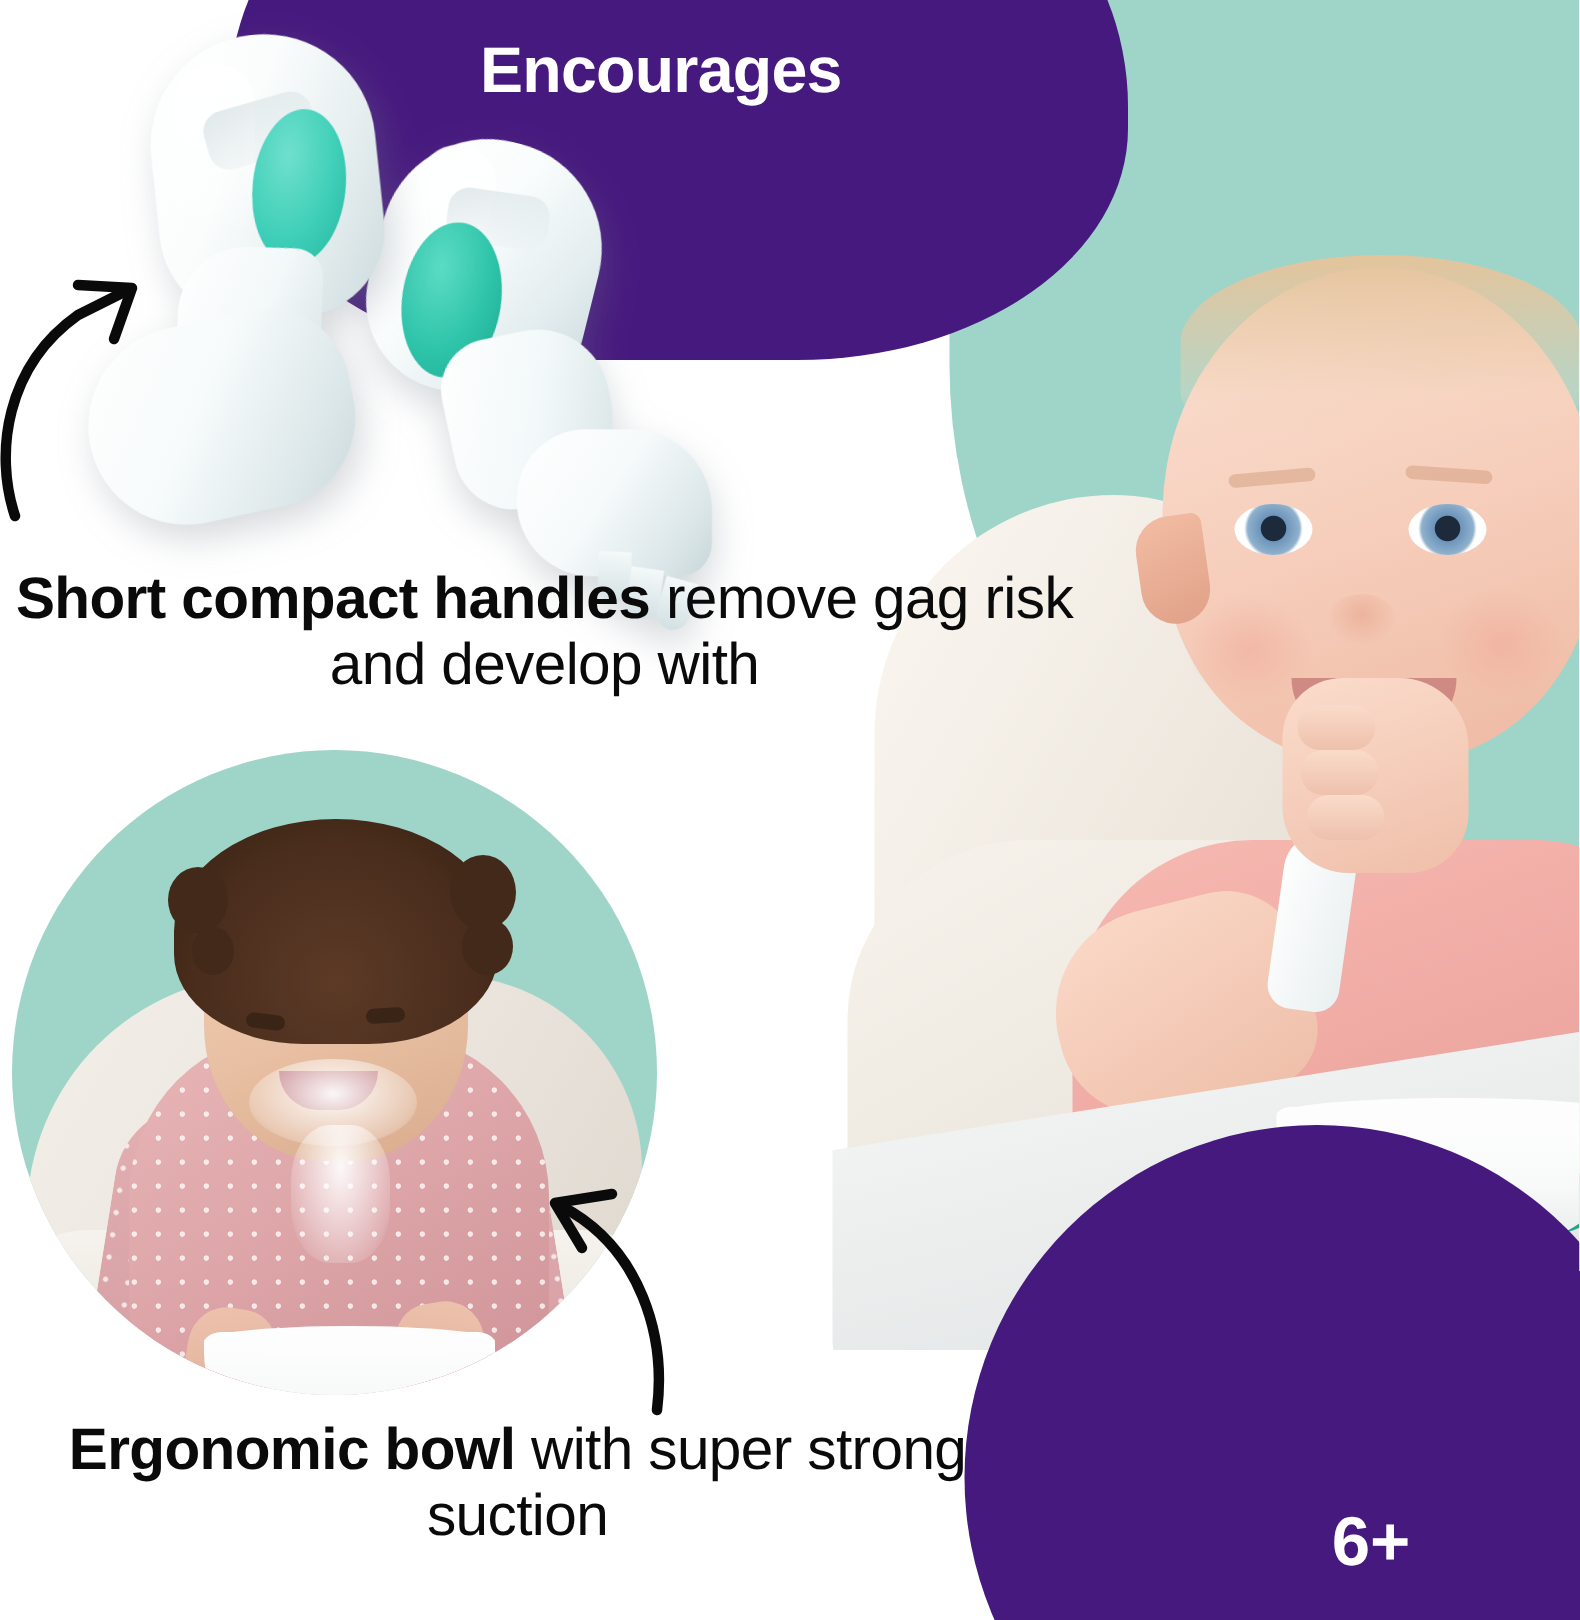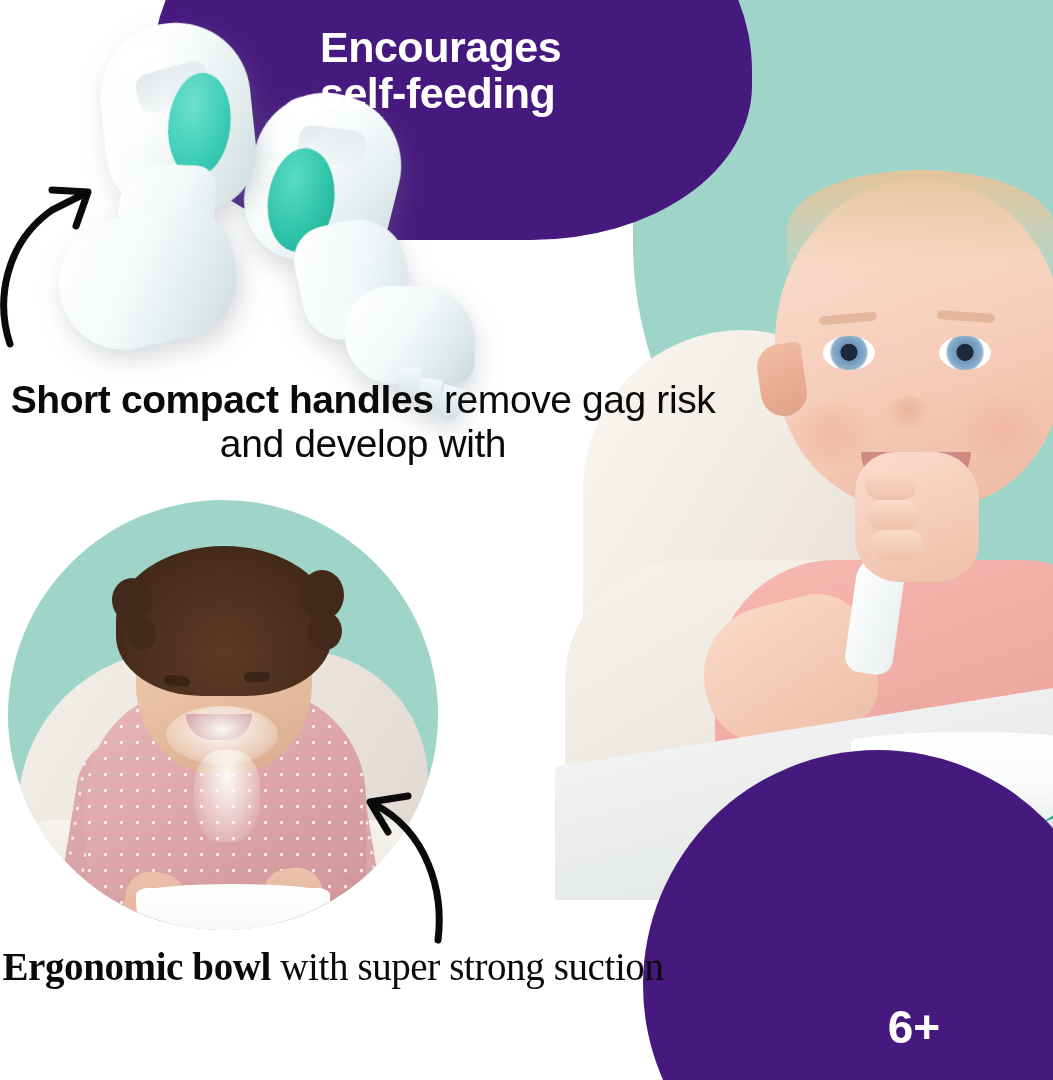--- a/index.html
+++ b/index.html
@@ -86,21 +86,21 @@
     z-index:10;
     text-align:center;
     color:#0a0a0a;
     font-size:39px;
     line-height:1.13;
     font-weight:400;
     letter-spacing:-0.4px;
   }
   .caption b{ font-weight:700; }
   #caption-handles{ left:0px; top:378px; width:726px; }
-  #caption-bowl{ left:0px; top:945px; width:666px;font-family:Liberation Serif, serif; }
+  #caption-bowl{ left:12px; top:945px; width:666px; }
 
   
   .utensils{
     position:absolute;
     left:20px; top:10px;
     width:540px; height:370px;
     z-index:7;
   }
   .util{ position:absolute; filter:drop-shadow(4px 10px 12px rgba(120,128,140,.30)); }
 
@@ -507,21 +507,20 @@
       <div class="emboss"></div>
       <div class="pad"></div>
       <div class="neck"></div>
       <div class="bowl-end"></div>
     </div>
   </div>
 
   <div class="purple-blob"></div>
   <div class="badge-text">
     <span class="l1">Encourages</span>
-    <span class="l2">self-feeding</span>
   </div>
 
   <svg class="arrow" id="arrow-utensils" viewBox="0 0 130 170">
     <path d="M18 162 C 4 120, 12 62, 60 28 L 92 12" fill="none" stroke="#0a0a0a" stroke-width="7" stroke-linecap="round"></path>
     <path d="M60 8 L 96 10 L 84 44" fill="none" stroke="#0a0a0a" stroke-width="7" stroke-linecap="round" stroke-linejoin="round"></path>
   </svg>
 
   <div class="caption" id="caption-handles">
     <b>Short compact handles</b><span> remove gag risk and develop with</span>
   </div>

